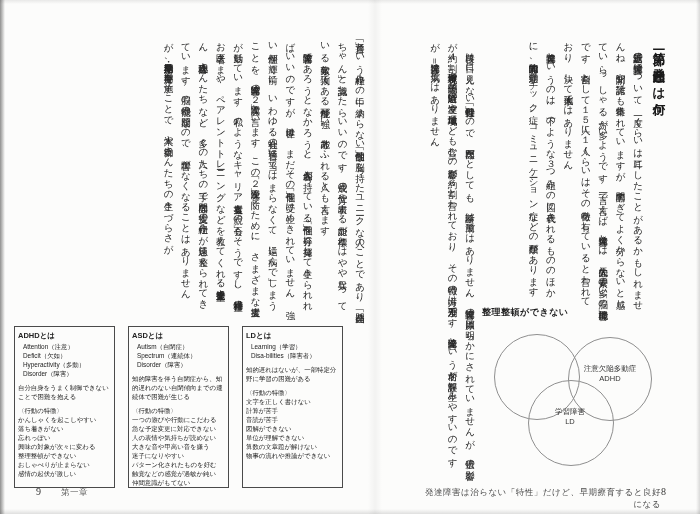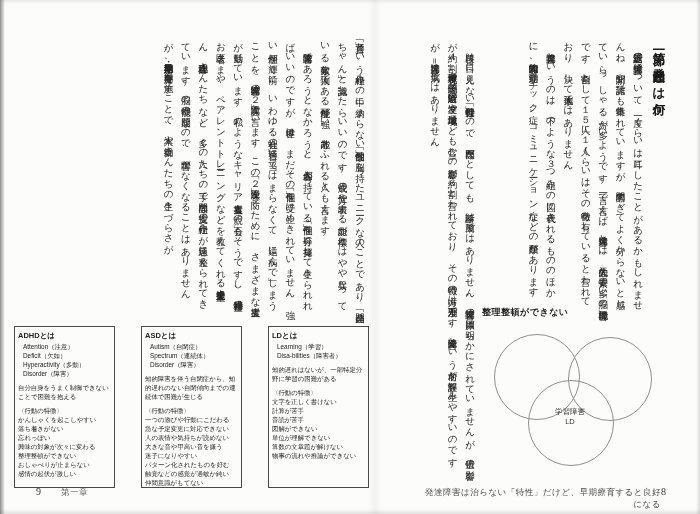--- a/index.html
+++ b/index.html
@@ -45,21 +45,21 @@
   .venn-label{position:absolute;width:100px;text-align:center;
     font-family:"Liberation Sans","DejaVu Sans",sans-serif;font-size:7.5px;
     line-height:10px;color:#333;}
   .l-asd{left:486px;top:362px;}
   .l-adhd{left:560px;top:364px;}
   .l-ld{left:520px;top:407px;}
 
   
   .section-title{position:absolute;left:14px;top:307px;font-size:10px;font-weight:bold;
     font-family:"Liberation Sans","DejaVu Sans",sans-serif;color:#1c1c1c;letter-spacing:.5px;}
-  .boxes{position:absolute;left:14px;top:326px;height:162px;display:flex;gap:26px;}
+  .boxes{position:absolute;left:14px;top:326px;height:162px;display:flex;gap:13px;}
   .fbox{width:94px;border:1px solid #4a4a4a;padding:4px 2px 3px 3px;background:#fcfcfb;
     font-family:"Liberation Sans","DejaVu Sans",sans-serif;font-size:6.4px;
     line-height:9px;color:#222;overflow:hidden;box-sizing:content-box;}
   .fbox-title{font-size:7.5px;font-weight:bold;margin-bottom:2px;}
   .acr-line{padding-left:5px;}
   .fbox-desc{margin-top:5px;}
   .fbox-feat-head{margin-top:5px;}
 
   
   .footer-right{position:absolute;left:420px;top:486px;width:246px;display:flex;
@@ -161,20 +161,24 @@
   <div class="vtext body-r2">
     <p>普段は目に見えない「行動特性」なので、専門医だとしても、診断は簡単ではありません。発達障害の原因は明らかにされていませんが、遺伝の影響が約４割、環境（養育環境や親子関係、近隣近所の友達や地域環境なども含む）の影響が約６割と言われており、その特徴の出方は千差万別です。発達障害という名前が誤解を生みやすいのですが、発達障害＝病気ではありません。</p>
   </div>
 
   <div class="fig-title">整理整頓ができない</div>
 
   <div class="venn-circle c-asd"></div>
   <div class="venn-circle c-adhd"></div>
   <div class="venn-circle c-ld"></div>
 
+  <div class="venn-label l-adhd">
+    <div>注意欠陥多動症</div>
+    <div>ADHD</div>
+  </div>
   <div class="venn-label l-ld">
     <div>学習障害</div>
     <div>LD</div>
   </div>
 
   <div class="footer-right">
     <span>発達障害は治らない「特性」だけど、早期療育すると良好になる</span>
     <span class="pagenum">8</span>
   </div>
 

